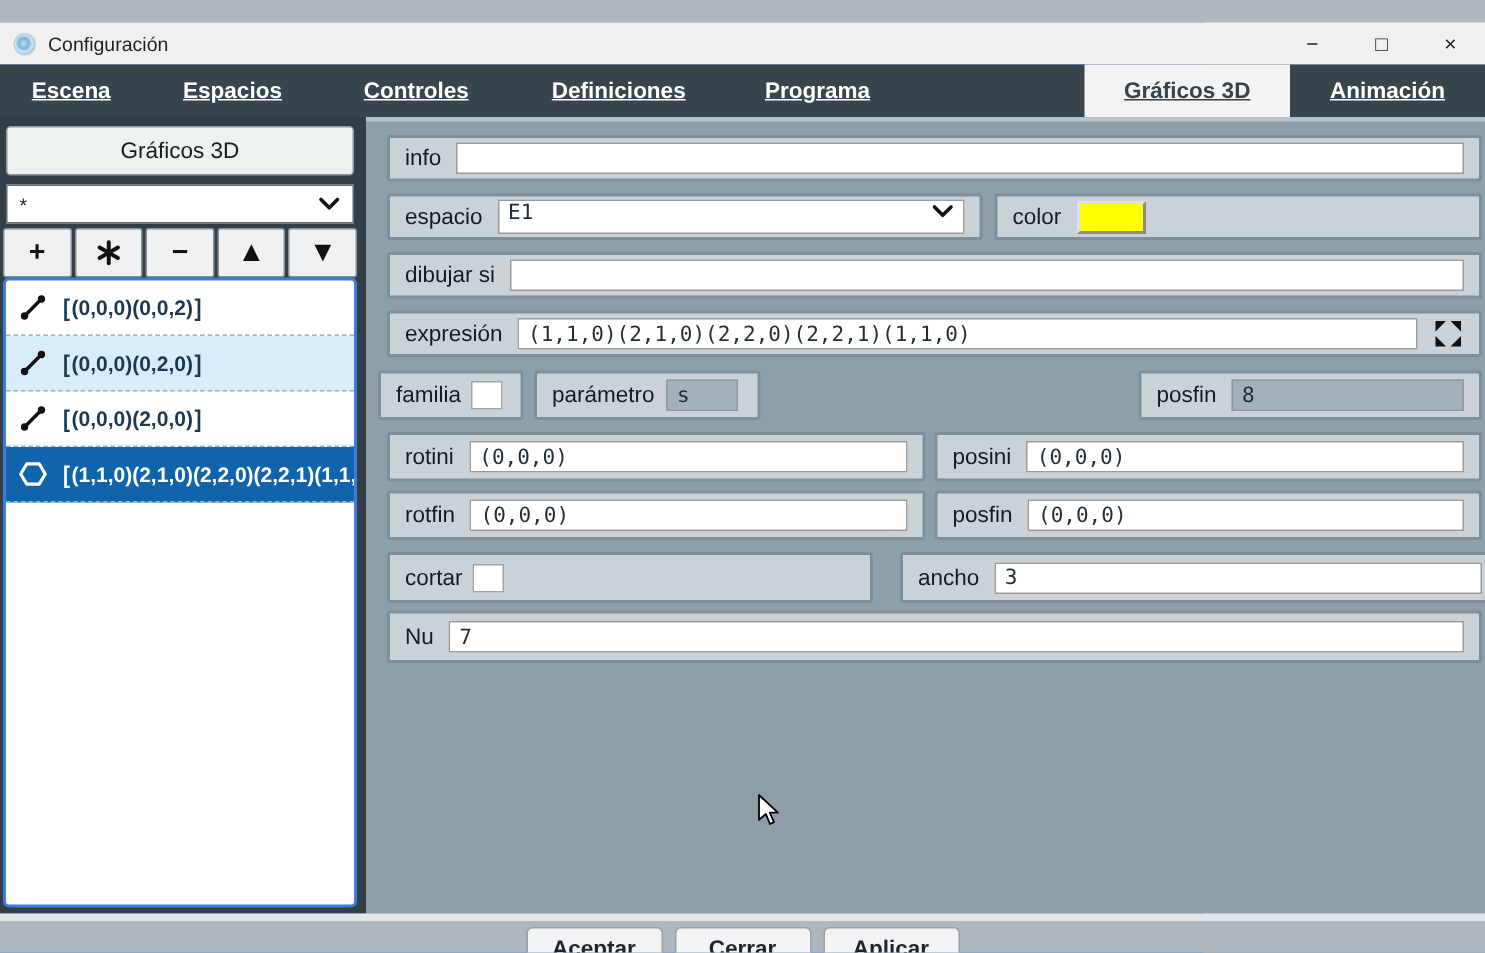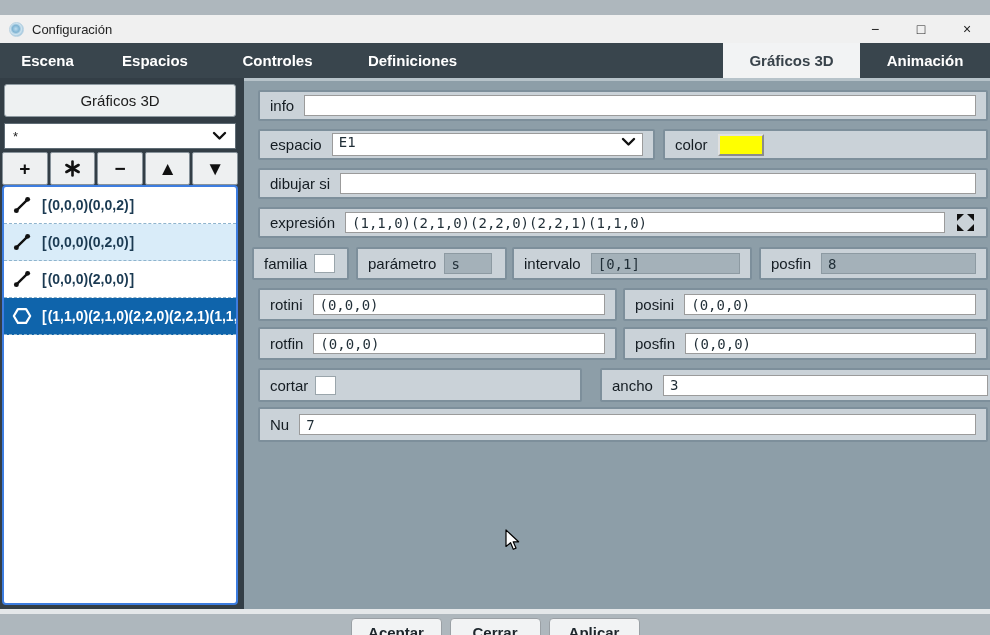--- a/index.html
+++ b/index.html
@@ -15,21 +15,21 @@
             border:1px solid #b9d2e2;box-sizing:border-box;}
   .title-text{font-size:13px;color:#1f1f1f;}
   .win-controls{margin-left:auto;display:flex;height:28px;}
   .win-btn{width:46px;height:28px;display:flex;align-items:center;justify-content:center;
            font-size:14px;color:#222;cursor:default;}
 
   
   .tabbar{position:absolute;left:0;top:28px;width:990px;height:35px;background:#39454d;
           display:flex;align-items:stretch;}
   .tab{display:flex;align-items:center;justify-content:center;font-size:15px;font-weight:600;
-       color:#fff;white-space:nowrap;}
+       color:#fff;white-space:nowrap;text-decoration:underline;}
   .tab.active{background:#f2f3f4;color:#39434b;}
   .tab-spacer{flex:1;}
 
   
   .content{position:absolute;left:0;top:63px;width:990px;height:531px;display:flex;}
 
   
   .sidebar{position:relative;width:244px;height:531px;background:#333e46;box-sizing:border-box;}
   .sb-header{position:absolute;left:4px;top:6px;width:232px;height:33px;background:#eef1f2;
              border:1px solid #8e9aa1;border-radius:3px;box-sizing:border-box;
@@ -111,20 +111,21 @@
         <span class="win-btn">□</span>
         <span class="win-btn">×</span>
       </div>
   </div>
 
   <div class="tabbar">
       <div class="tab" style="width: 95px;">Escena</div>
       <div class="tab" style="width: 120px;">Espacios</div>
       <div class="tab" style="width: 125px;">Controles</div>
       <div class="tab" style="width: 145px;">Definiciones</div>
+      <div class="tab" style="width: 120px;">Programa</div>
       <div class="tab-spacer"></div>
       <div class="tab active" style="width: 137px;">Gráficos 3D</div>
       <div class="tab" style="width: 130px;">Animación</div>
     </div>
 
   <div class="content">
 
     <aside class="sidebar">
       <div class="sb-header">Gráficos 3D</div>
       <div class="sb-select">
@@ -239,24 +240,20 @@
       <div class="row" id="r-familia">
         <label>familia</label>
         <span class="checkbox"></span>
       </div>
 
       <div class="row" id="r-param">
         <label>parámetro</label>
         <input class="txt dis short" readonly="" value="s" style="">
       </div>
 
-      <div class="row" id="r-interv">
-        <label>intervalo</label>
-        <input class="txt dis" readonly="" value="[0,1]" style="">
-      </div>
 
       <div class="row" id="r-pasos">
         <label>posfin</label>
         <input class="txt dis" readonly="" value="8" style="">
       </div>
 
       <div class="row" id="r-rotini">
         <label>rotini</label>
         <input class="txt" value="(0,0,0)" style="">
       </div>

